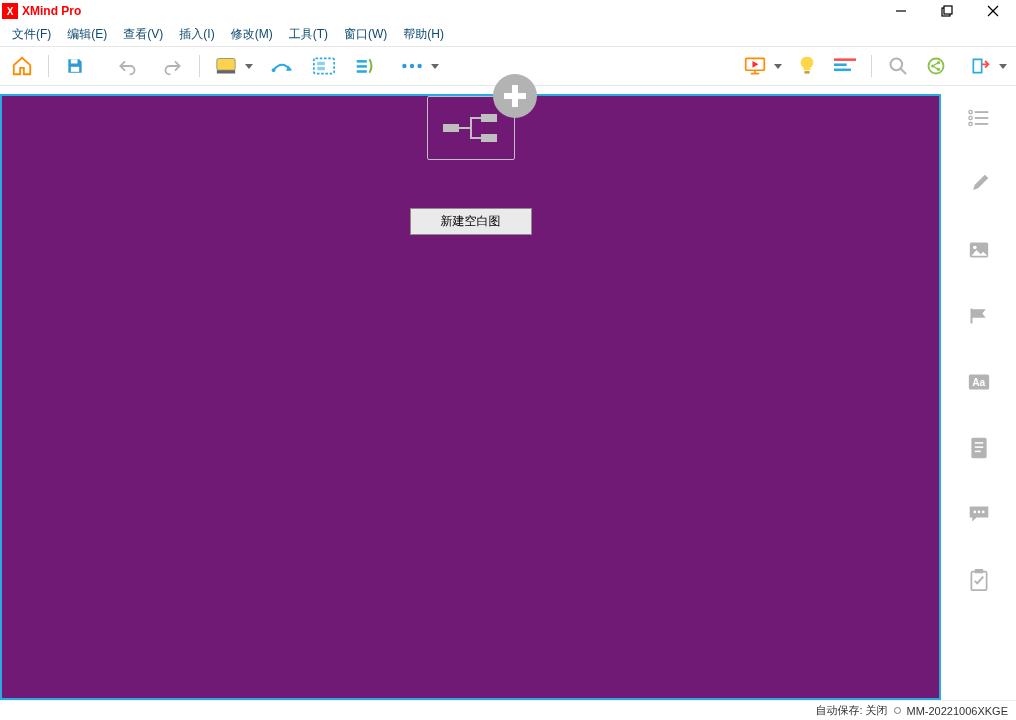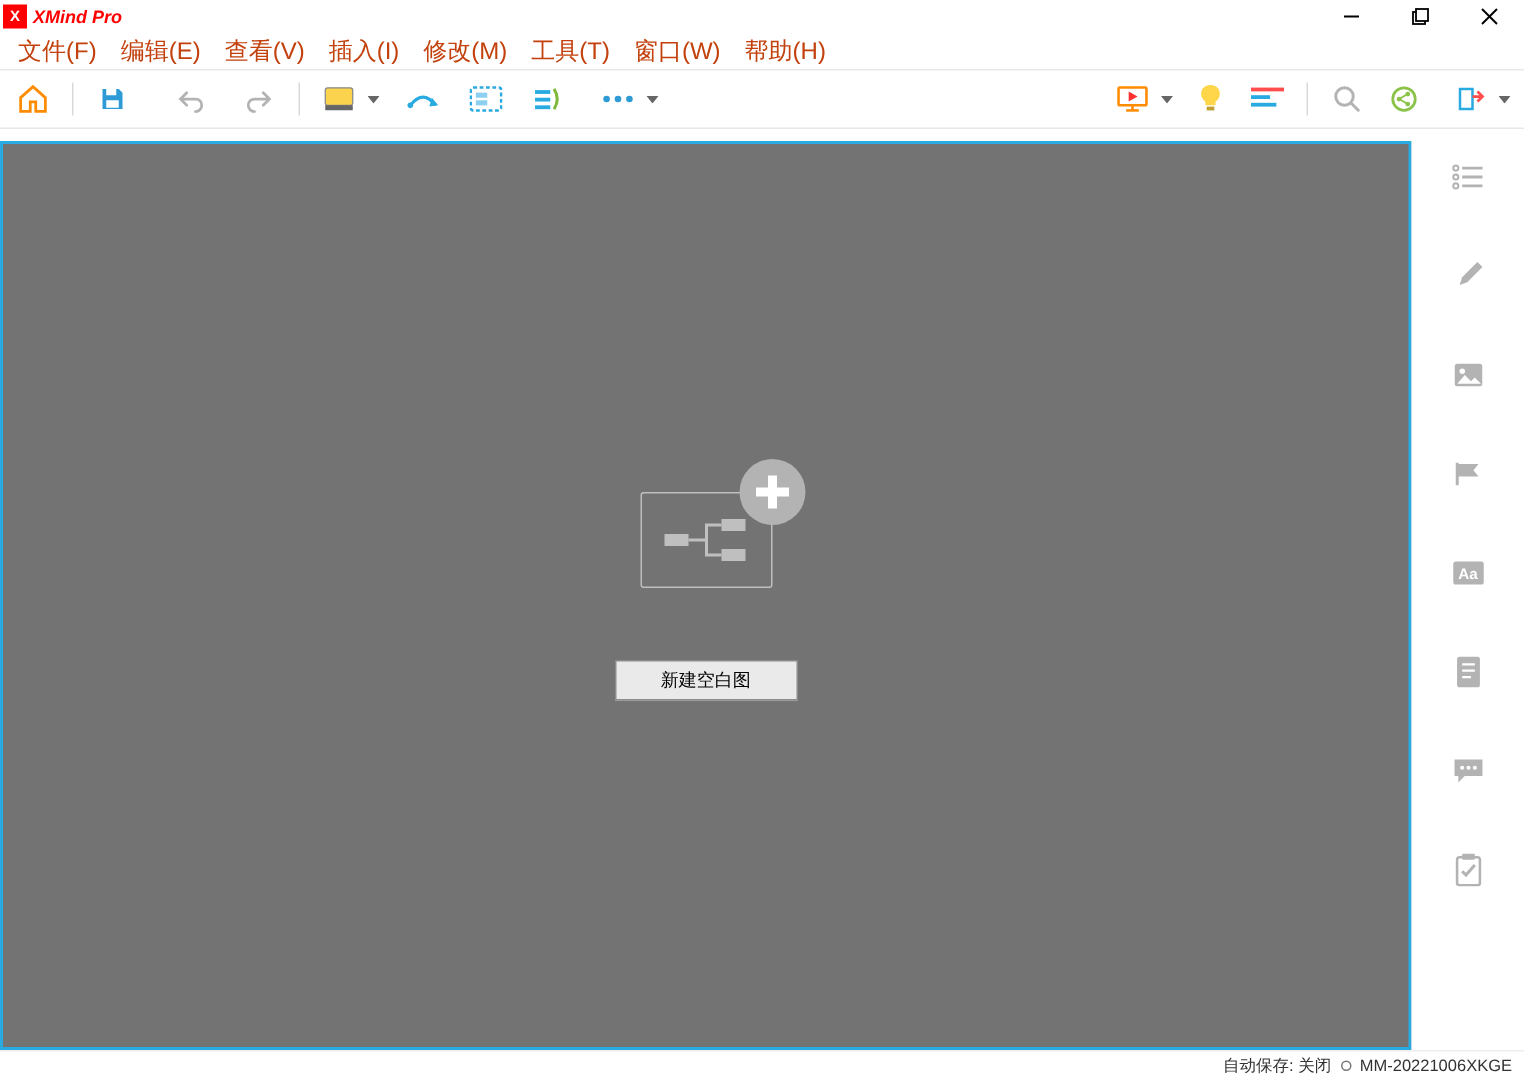--- a/index.html
+++ b/index.html
@@ -1,36 +1,36 @@
 <!DOCTYPE html>
 <html><head>
 <meta charset="utf-8">
 <style>
 * { margin: 0; padding: 0; box-sizing: border-box; font-family: "Microsoft YaHei", "Segoe UI", sans-serif; }
 html, body { width: 1016px; height: 720px; overflow: hidden; background: #fff; }
 
 .titlebar { height: 22px; display: flex; align-items: center; background: #fff; }
 .app-icon { width: 16px; height: 16px; margin: 0 4px 0 2px; background: #ff0000; display: flex; align-items: center; justify-content: center; color: #fff; font-size: 10px; font-weight: bold; }
-.app-title { font-size: 12px; color: #ff0000; font-weight: bold; font-style: italic; }
+.app-title { font-size: 12px; color: #ff0000; font-weight: bold; }
 .title-spacer { flex: 1; }
 .win-btn { width: 46px; height: 22px; display: flex; align-items: center; justify-content: center; cursor: pointer; }
 .win-btn svg { stroke: #000; fill: none; }
 
 .menubar { height: 24px; display: flex; align-items: center; padding-left: 4px; background: #fff; }
-.menu-item { font-size: 16px; color: #c2410c; padding: 2px 8px; cursor: pointer; }
+.menu-item { font-size: 12px; color: #0c4a6e; padding: 2px 8px; cursor: pointer; }
 
 .toolbar { height: 40px; border-top: 1px solid #e8e8e8; border-bottom: 1px solid #e8e8e8; display: flex; align-items: center; padding: 0 8px; gap: 4px; background: #fff; }
 .tb-btn { width: 28px; height: 28px; display: flex; align-items: center; justify-content: center; cursor: pointer; border-radius: 2px; }
 .tb-sep { width: 1px; height: 22px; background: #d9d9d9; margin: 0 8px; }
 .tb-drop { width: 10px; display: flex; align-items: center; justify-content: center; cursor: pointer; }
 .tb-drop svg { fill: #666; }
 .tb-spacer { flex: 1; }
 
 .main-area { position: relative; height: calc(720px - 22px - 24px - 40px - 20px); display: flex; }
-.canvas-area { flex: 1; border: 2px solid #29abe2; margin: 8px 0 0 0; background: #737373; display: flex; flex-direction: column; align-items: center; justify-content: center; }
+.canvas-area { flex: 1; border: 2px solid #29abe2; margin: 8px 0 0 0; background: #701a75; display: flex; flex-direction: column; align-items: center; }
 .new-map-icon { position: relative; margin-bottom: 48px; }
 .mindmap-box { width: 88px; height: 64px; border: 1px solid #bfbfbf; border-radius: 2px; display: flex; align-items: center; justify-content: center; }
 .plus-badge { position: absolute; top: -22px; right: -22px; width: 44px; height: 44px; border-radius: 50%; background: #b3b3b3; display: flex; align-items: center; justify-content: center; }
 .plus-badge::before { content: ""; position: absolute; width: 22px; height: 6px; background: #fff; }
 .plus-badge::after { content: ""; position: absolute; width: 6px; height: 22px; background: #fff; }
 .new-blank-btn { padding: 4px 30px; font-size: 12px; background: #eaeaea; border: 1px solid #8c8c8c; cursor: pointer; }
 
 .side-panel { width: 75px; background: #fff; padding-top: 20px; display: flex; flex-direction: column; align-items: center; gap: 42px; }
 .side-btn { width: 24px; height: 24px; display: flex; align-items: center; justify-content: center; cursor: pointer; }
 

